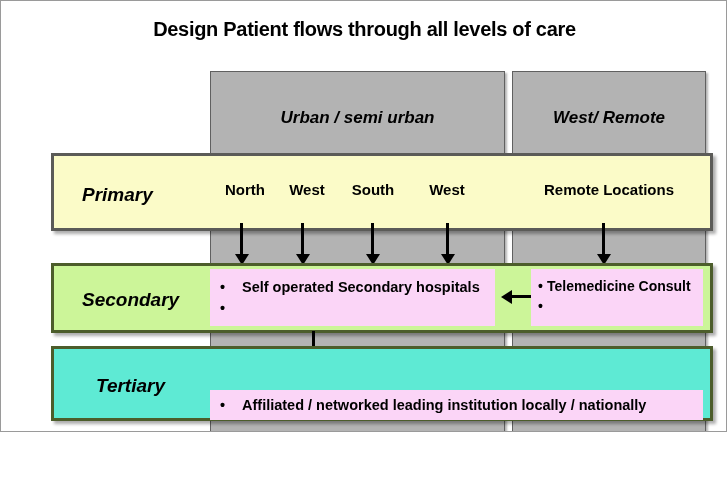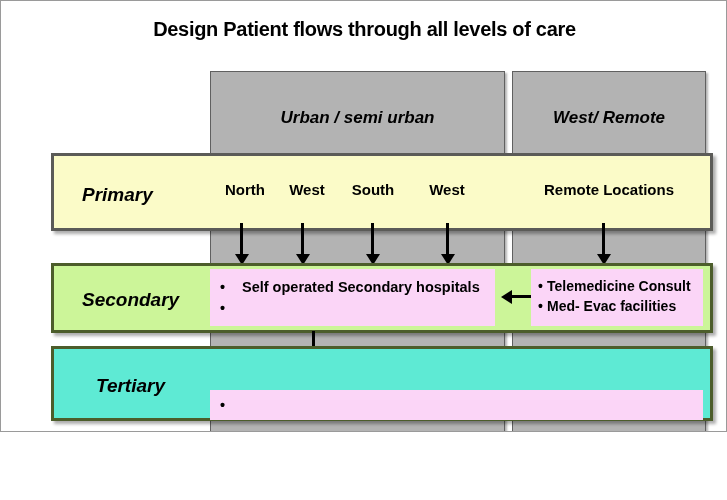--- a/index.html
+++ b/index.html
@@ -260,35 +260,35 @@
   </div>
 
   <div id="box-secondary-rural" class="pink-box">
     <ul>
       <li>
         <span class="bullet">•</span>
         <span>Telemedicine Consult</span>
       </li>
       <li>
         <span class="bullet">•</span>
-        <span>Med- Evac facilities</span>
       </li>
     </ul>
   </div>
 
   <div class="arrow-down" style="left:306px; top:330px; height:42px;">
     <div class="shaft" style="height:32px;"></div>
       <div class="head" style="top:31px;"></div>
   </div>
 
   <div id="band-tertiary" class="band">
     <div class="band-label">Tertiary</div>
   </div>
 
   <div id="box-tertiary" class="pink-box">
     <ul>
       <li>
         <span class="bullet">•</span>
+        <span>Affiliated / networked leading institution locally / nationally</span>
       </li>
     </ul>
   </div>
 
 </div>
 
 </body></html>

